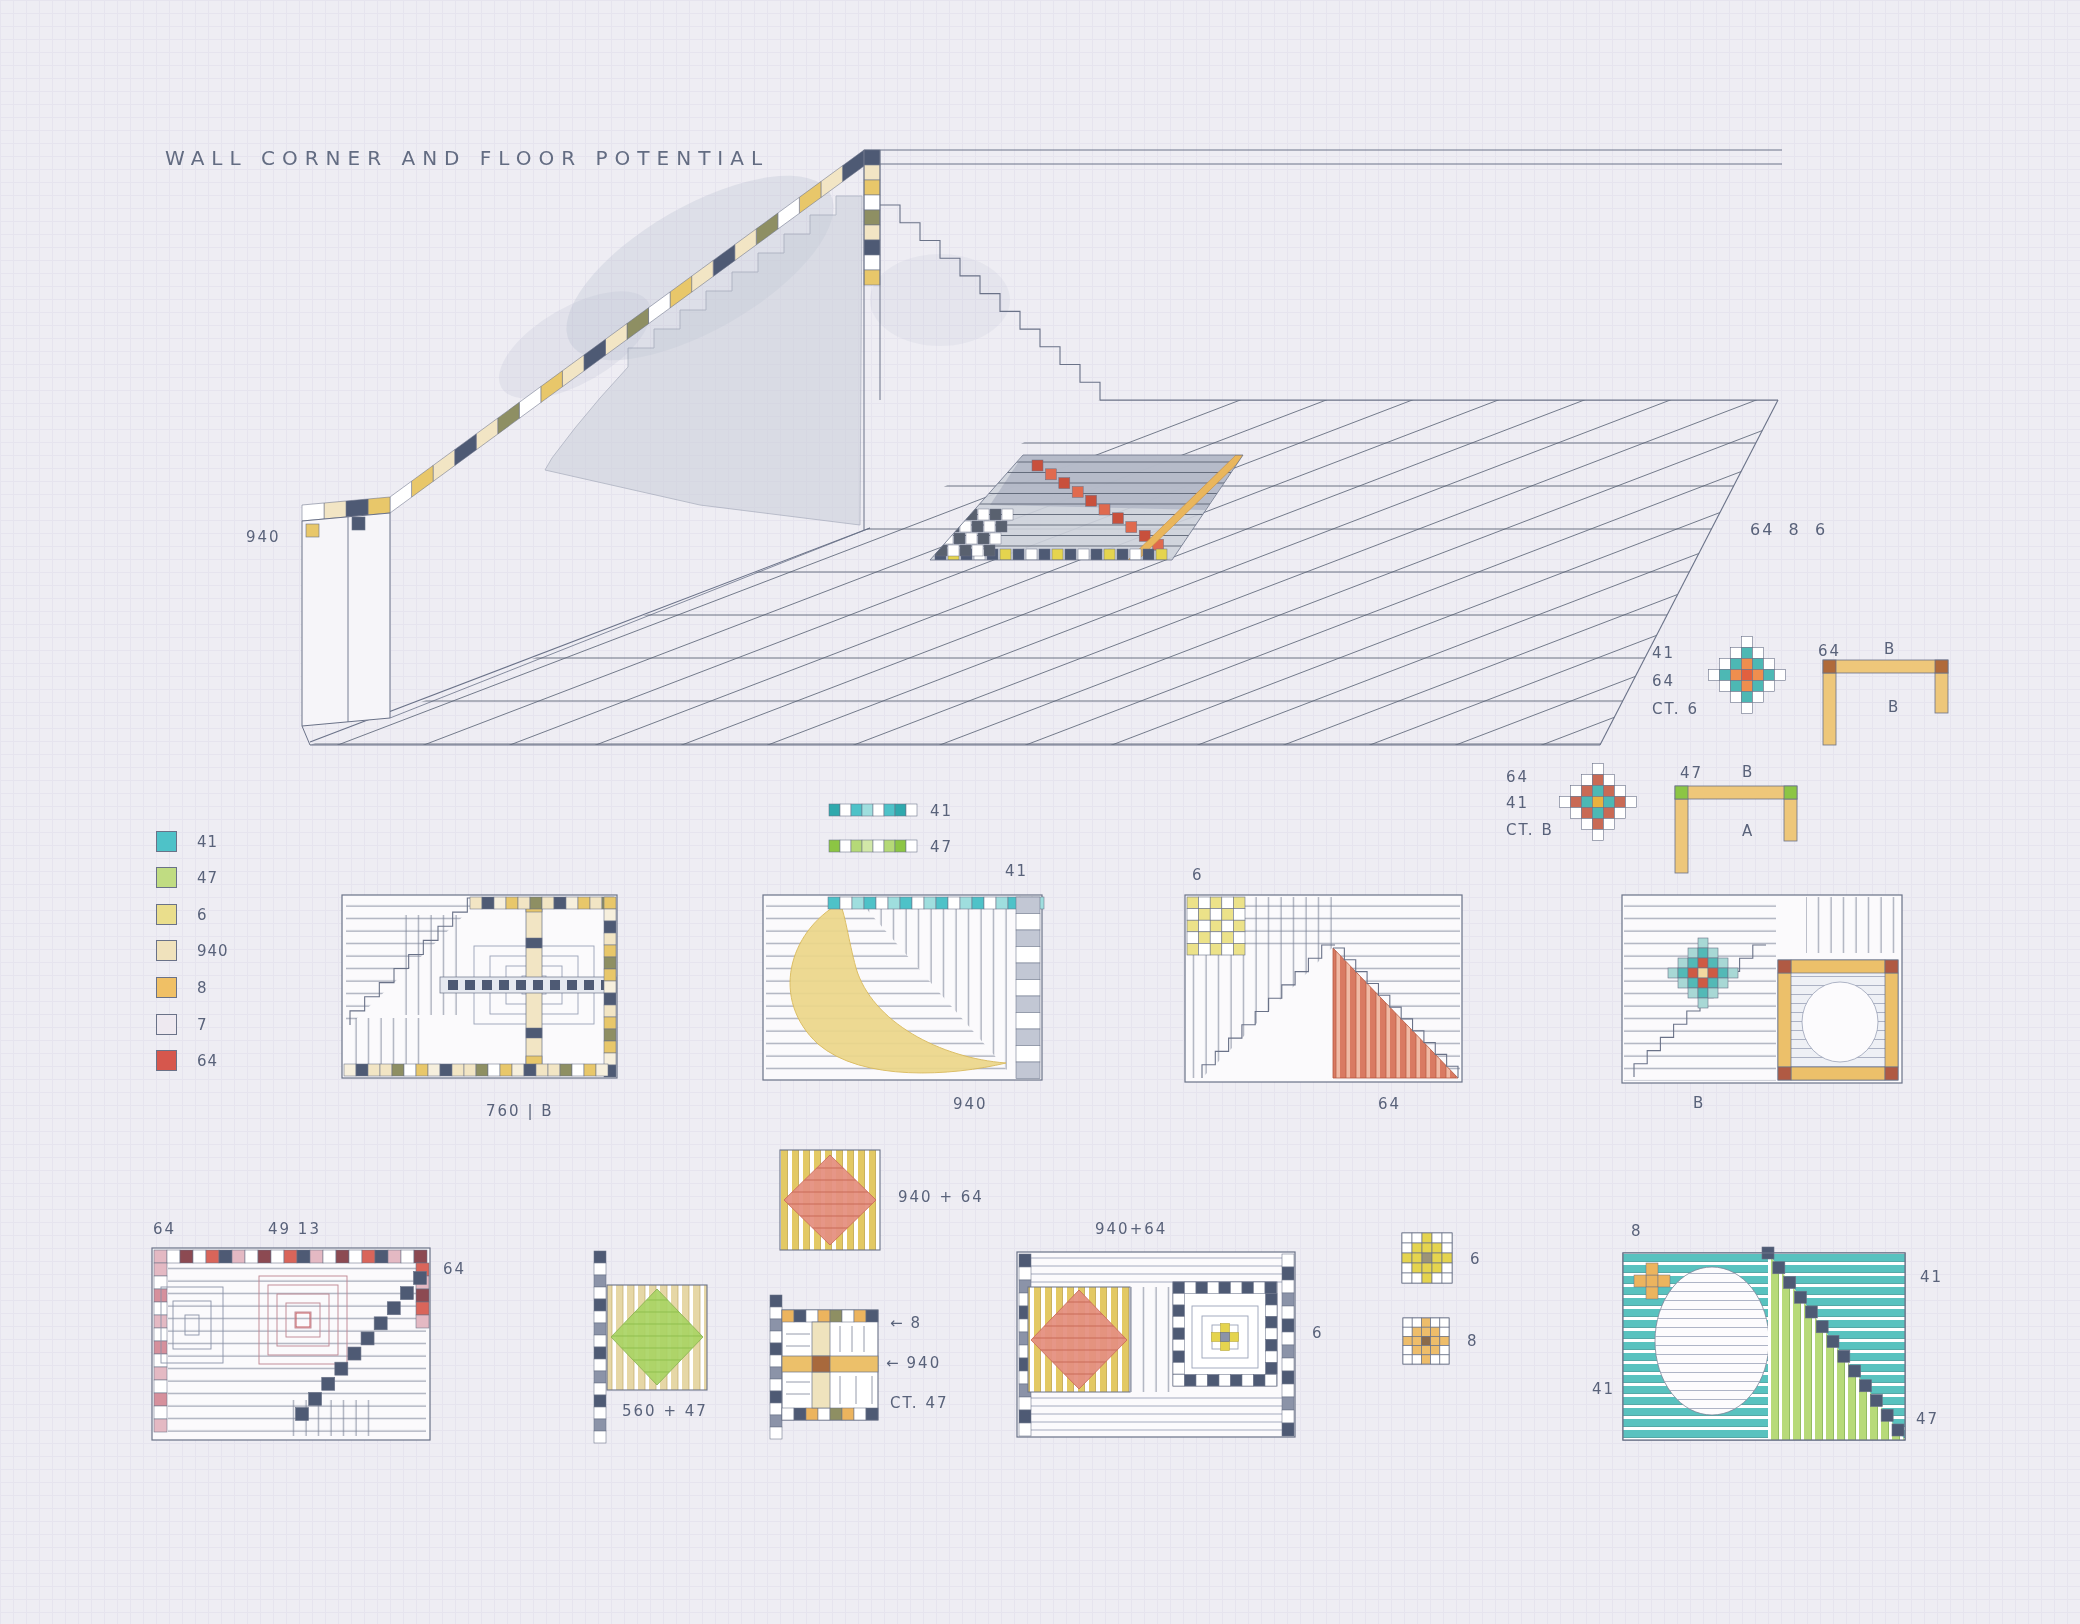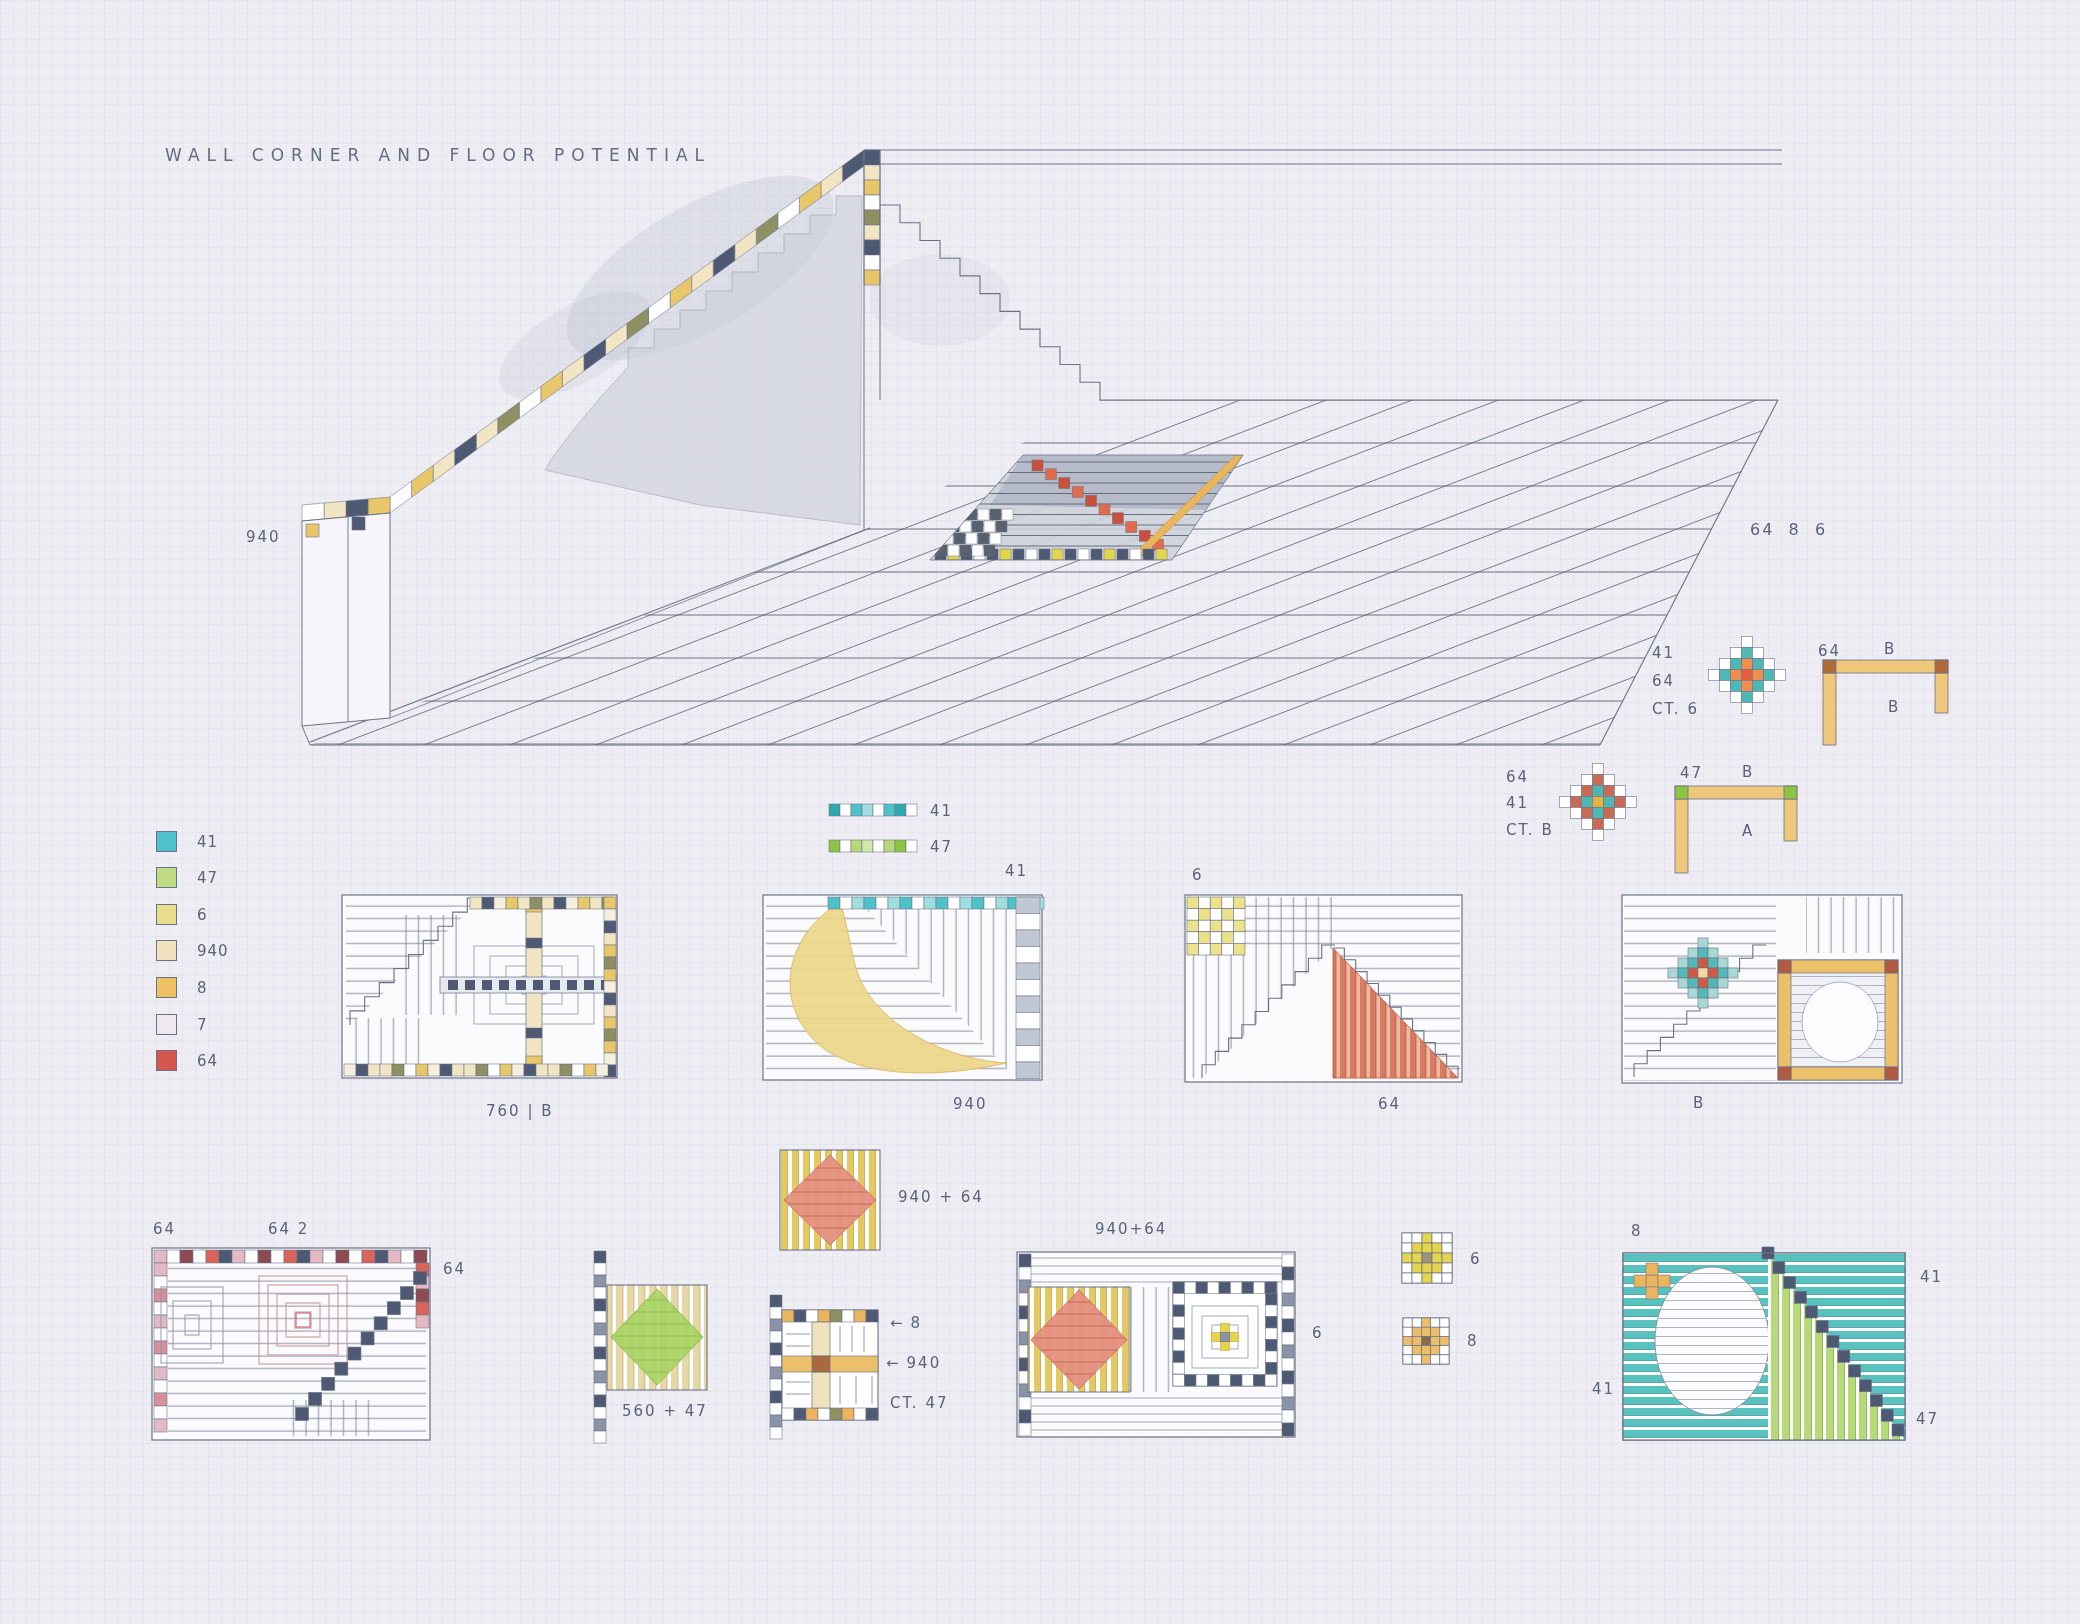--- a/index.html
+++ b/index.html
@@ -11,21 +11,21 @@
       linear-gradient(90deg, #e6e4ee 1px, transparent 1px);
     background-size:13px 13px;
     font-family:"DejaVu Sans", sans-serif;
   }
   #art{position:absolute;left:0;top:0;}
   .lbl{
     position:absolute;color:#59627a;font-size:15px;letter-spacing:2px;
     white-space:pre;line-height:1.8;
   }
   .lbl.multi{white-space:pre-line;}
-  .title{font-size:17px;letter-spacing:7px;color:#636c82;}
+  .title{font-size:20px;letter-spacing:7px;color:#636c82;}
   .legend-row{position:absolute;left:156px;display:flex;align-items:center;gap:20px;}
   .swatch{display:inline-block;width:21px;height:21px;border:1.6px solid #6a7288;box-sizing:border-box;}
   .code{color:#59627a;font-size:15px;letter-spacing:1px;}
   .arrow{margin-right:6px;}
 </style>
 </head>
 <body>
 
 <div class="canvas">
 
@@ -919,21 +919,21 @@
   <div class="lbl" style="left:1742px;top:818px;">A</div>
 
   <div class="lbl" style="left:486px;top:1098px;">760 | B</div>
   <div class="lbl" style="left:953px;top:1091px;">940</div>
   <div class="lbl" style="left:1005px;top:858px;">41</div>
   <div class="lbl" style="left:1378px;top:1091px;">64</div>
   <div class="lbl" style="left:1192px;top:862px;">6</div>
   <div class="lbl" style="left:1693px;top:1090px;">B</div>
 
   <div class="lbl" style="left:153px;top:1216px;">64</div>
-  <div class="lbl" style="left:268px;top:1216px;">64 2</div>
+  <div class="lbl" style="left:268px;top:1216px;">49 13</div>
   <div class="lbl" style="left:443px;top:1256px;">64</div>
 
   <div class="lbl" style="left:898px;top:1184px;">940 + 64</div>
   <div class="lbl" style="left:622px;top:1398px;">560 + 47</div>
 
   <div class="lbl" style="left:890px;top:1310px;"><span class="arrow">←</span><span>8</span></div>
   <div class="lbl" style="left:886px;top:1350px;"><span class="arrow">←</span><span>940</span></div>
   <div class="lbl" style="left:890px;top:1390px;">CT. 47</div>
 
   <div class="lbl" style="left:1052px;top:1216px;margin-left:43px;">940+64</div>

